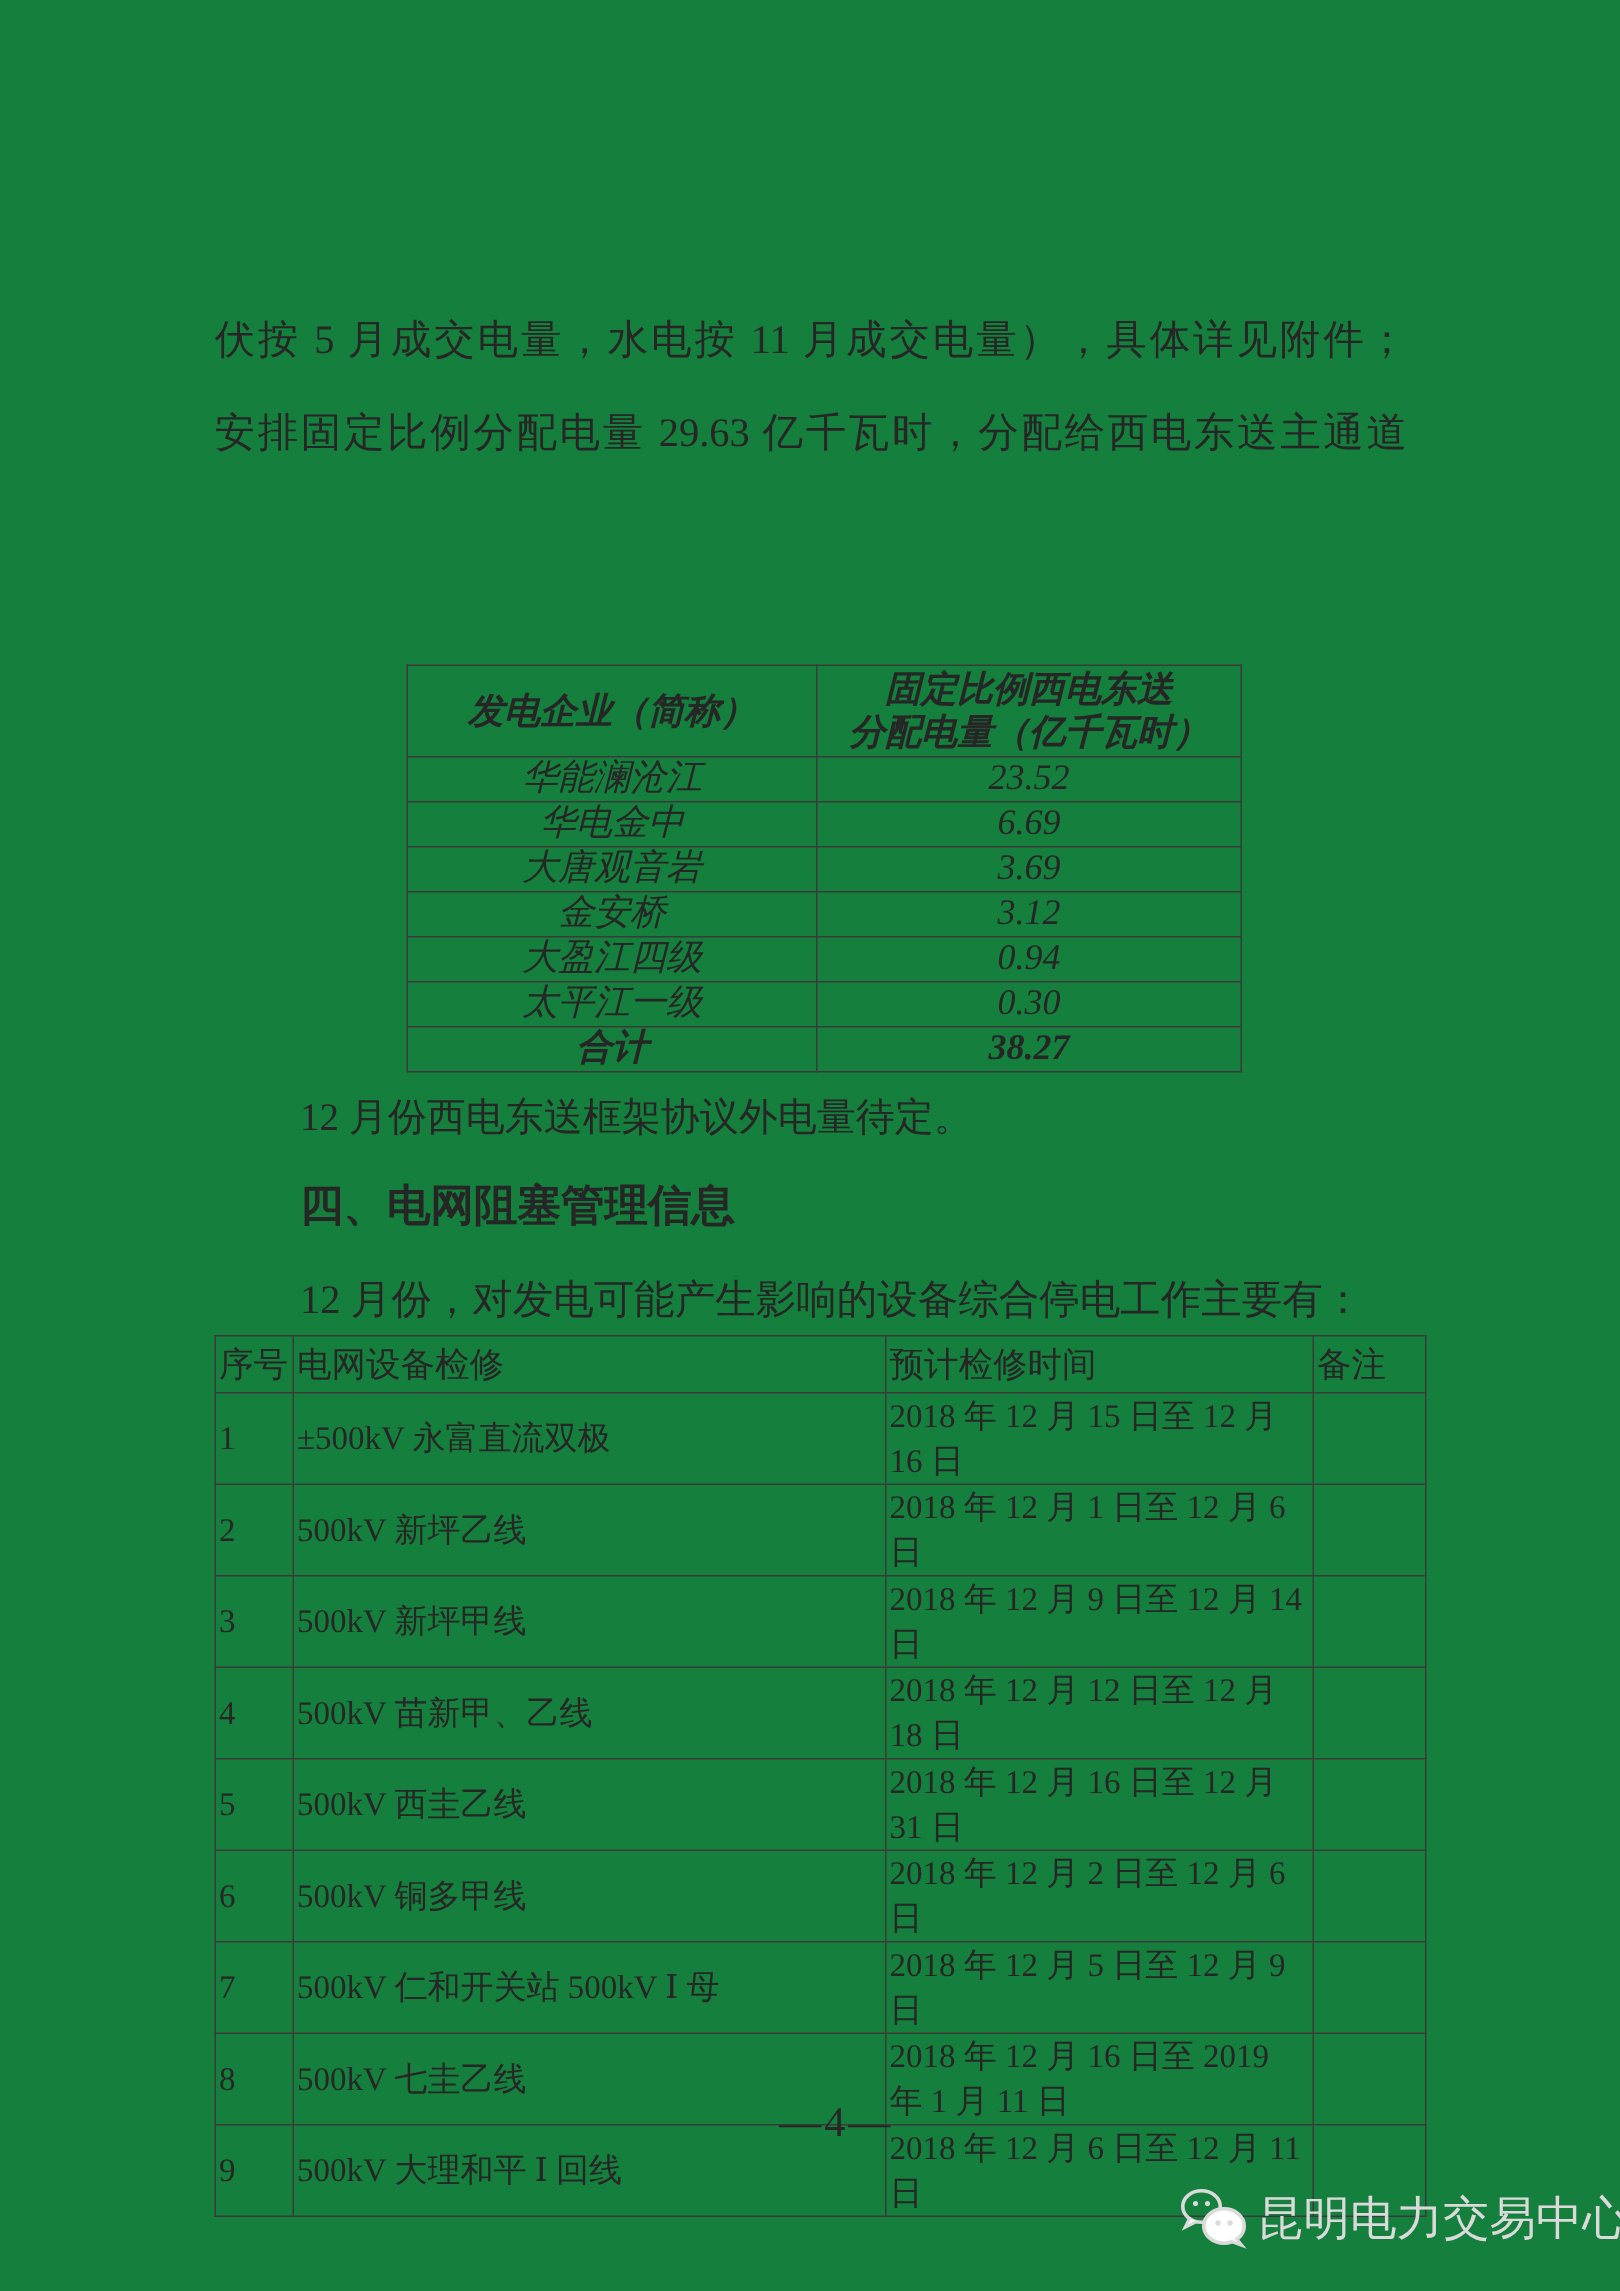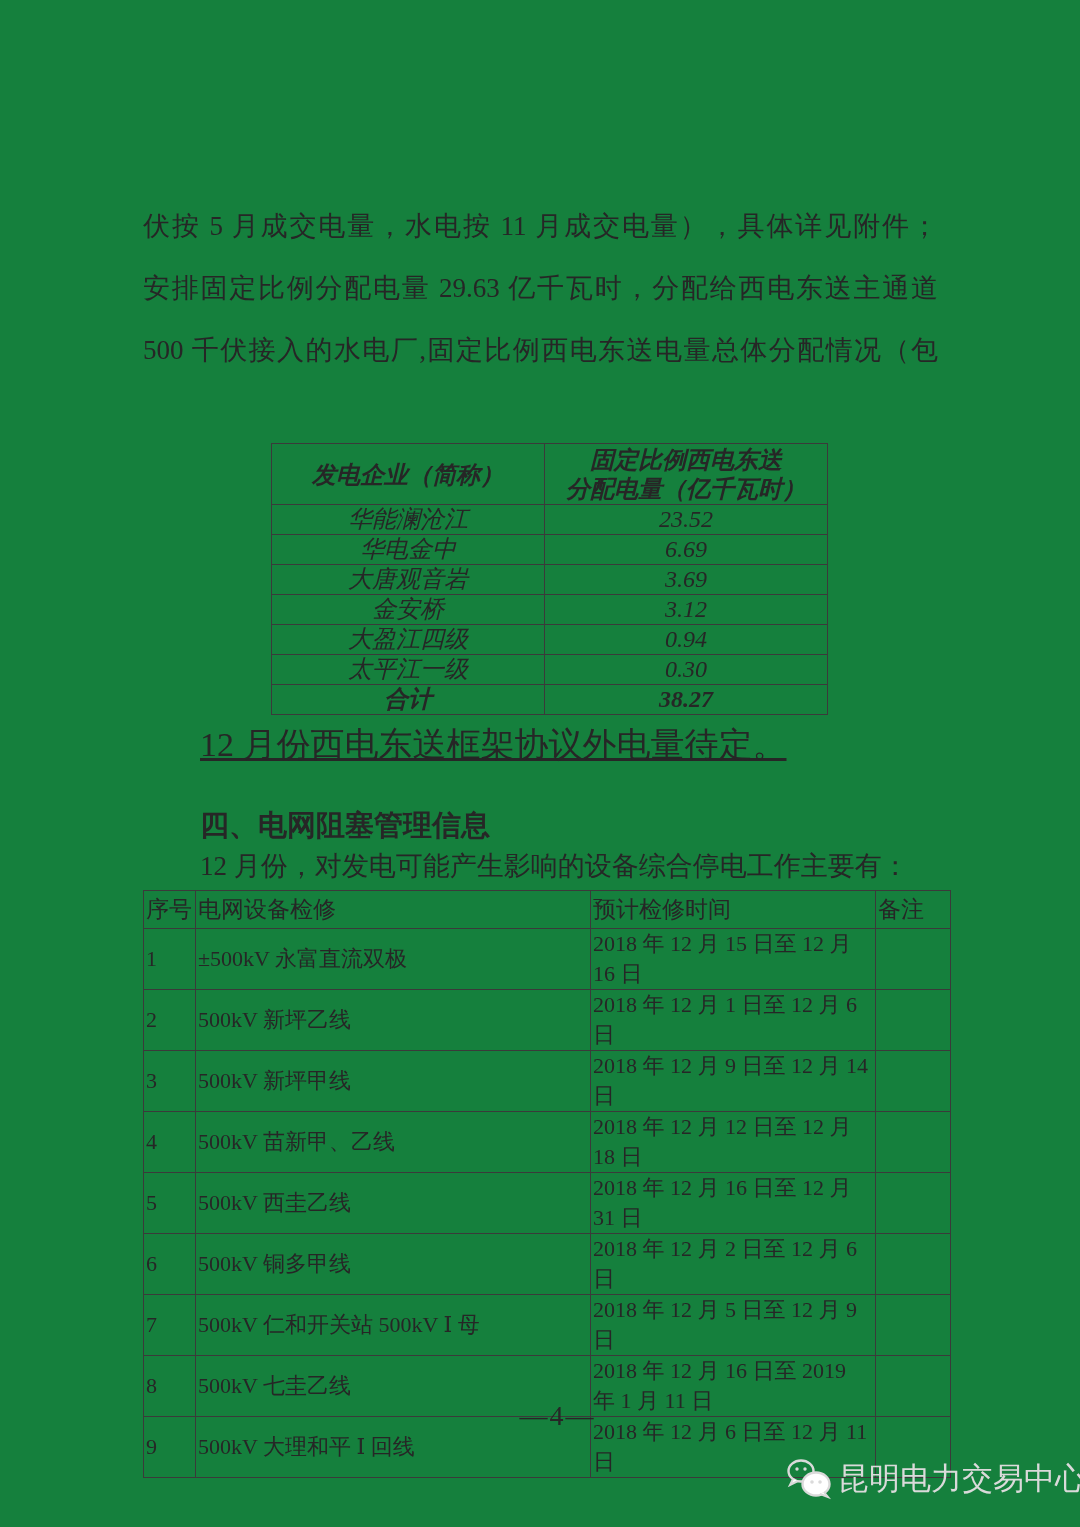--- a/index.html
+++ b/index.html
@@ -55,34 +55,32 @@
     font-size:24px;
     line-height:29px;
   }
   .t1 td { height:29px; line-height:29px;margin-top:33px; }
   .t1 tr.total td { font-weight:bold; }
 
   
   .note {
     position:absolute;
     left:200px; top:714px;
-    font-size:34px;
+    font-size:26px;
     line-height:62px;
     white-space:nowrap;
-    text-decoration:underline;
   }
   .heading {
     position:absolute;
     left:200px; top:786px;
     font-family:"Liberation Sans","DejaVu Sans",sans-serif;
     font-weight:bold;
     font-size:29px;
     line-height:36px;
     white-space:nowrap;
-    margin-top:21px;
   }
   .para2 {
     position:absolute;
     left:200px; top:835px;
     font-size:27px;
     line-height:62px;
     white-space:nowrap;
     text-align:right;
   }
 
@@ -129,21 +127,20 @@
   .watermark svg { display:block; }
 </style>
 </head>
 <body>
 
 <div class="page">
 
   <div class="intro">
     <div class="line">伏按 5 月成交电量，水电按 11 月成交电量），具体详见附件；</div>
     <div class="line">安排固定比例分配电量 29.63 亿千瓦时，分配给西电东送主通道</div>
-    <div class="line">500 千伏接入的水电厂,固定比例西电东送电量总体分配情况（包</div>
   </div>
 
   <table class="t1">
     <colgroup>
         <col style="width:273px">
         <col>
       </colgroup>
     <tbody>
       <tr>
         <th>发电企业（简称）</th>

